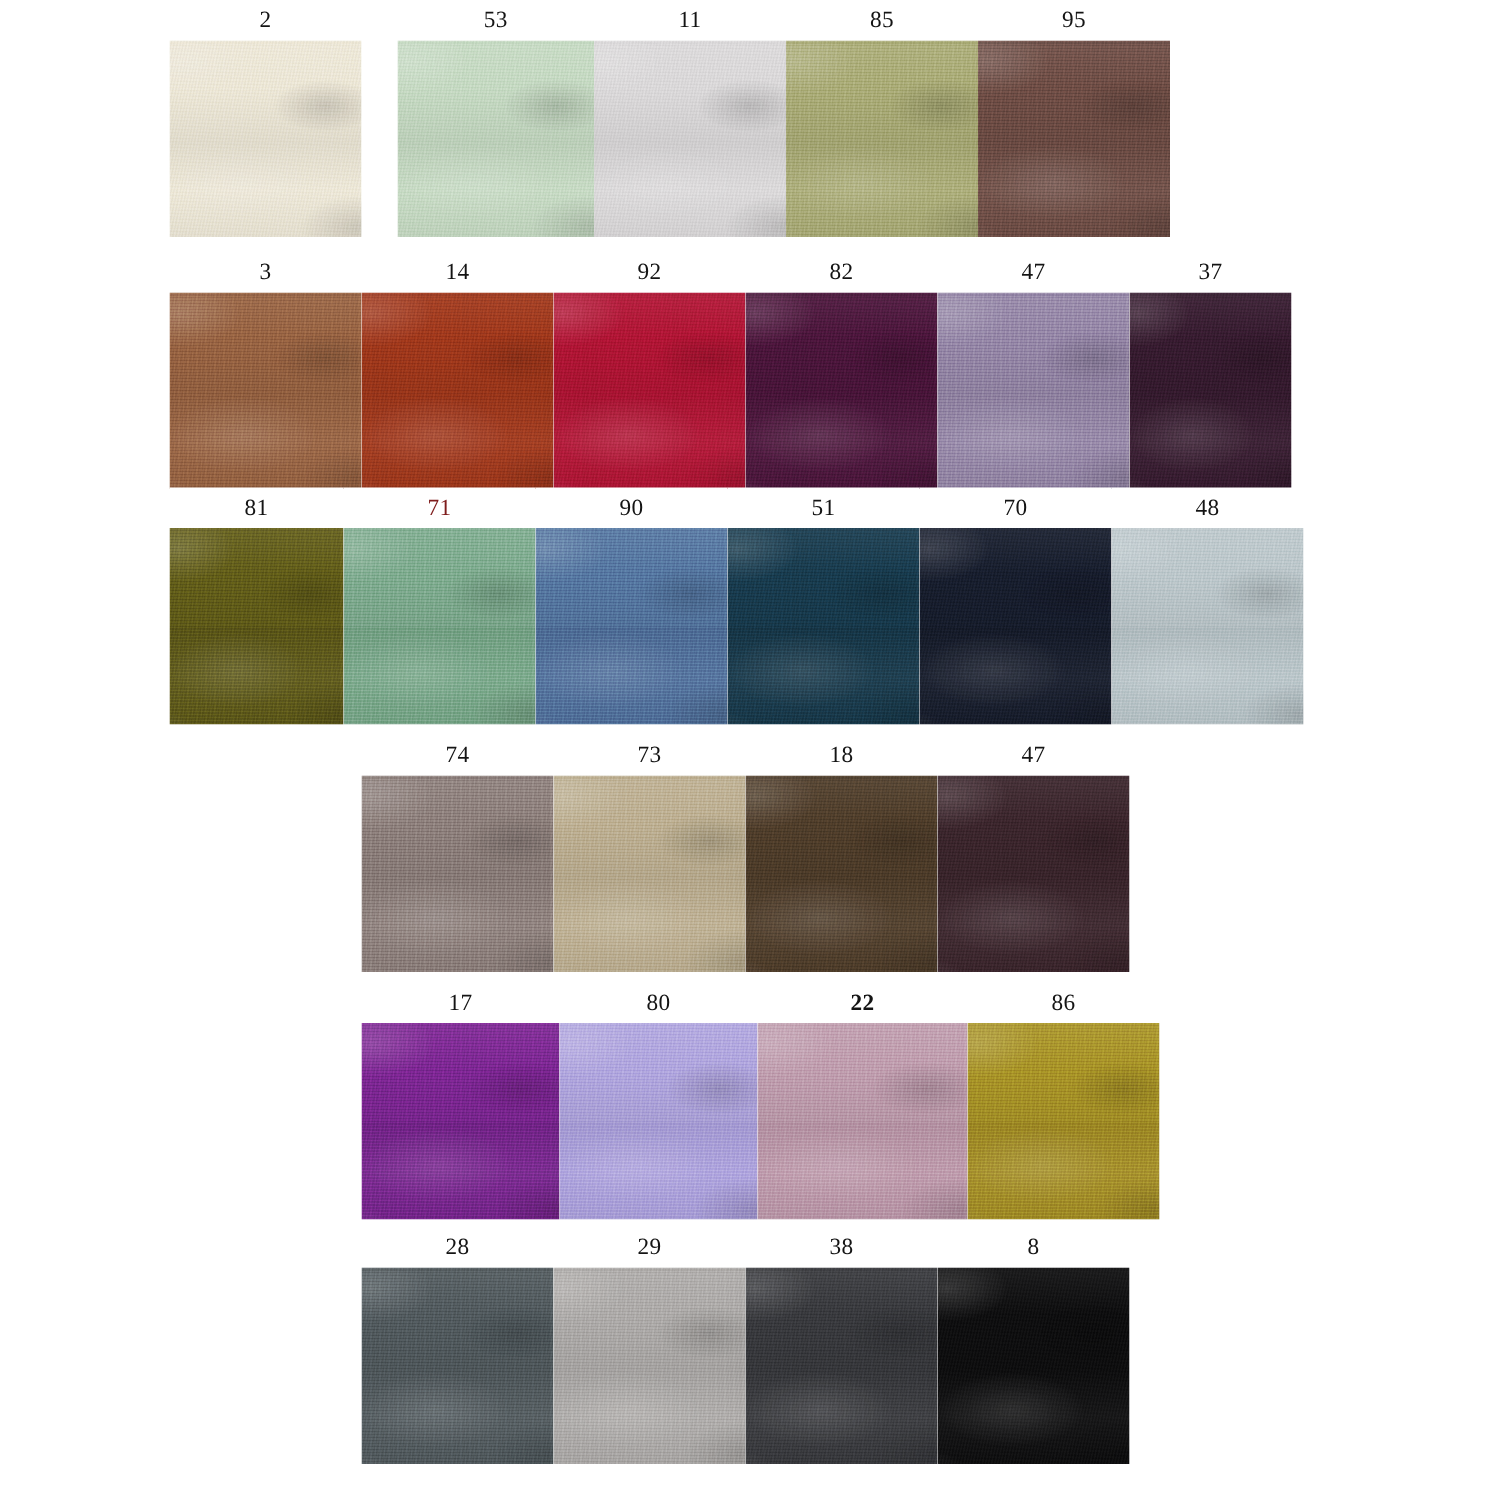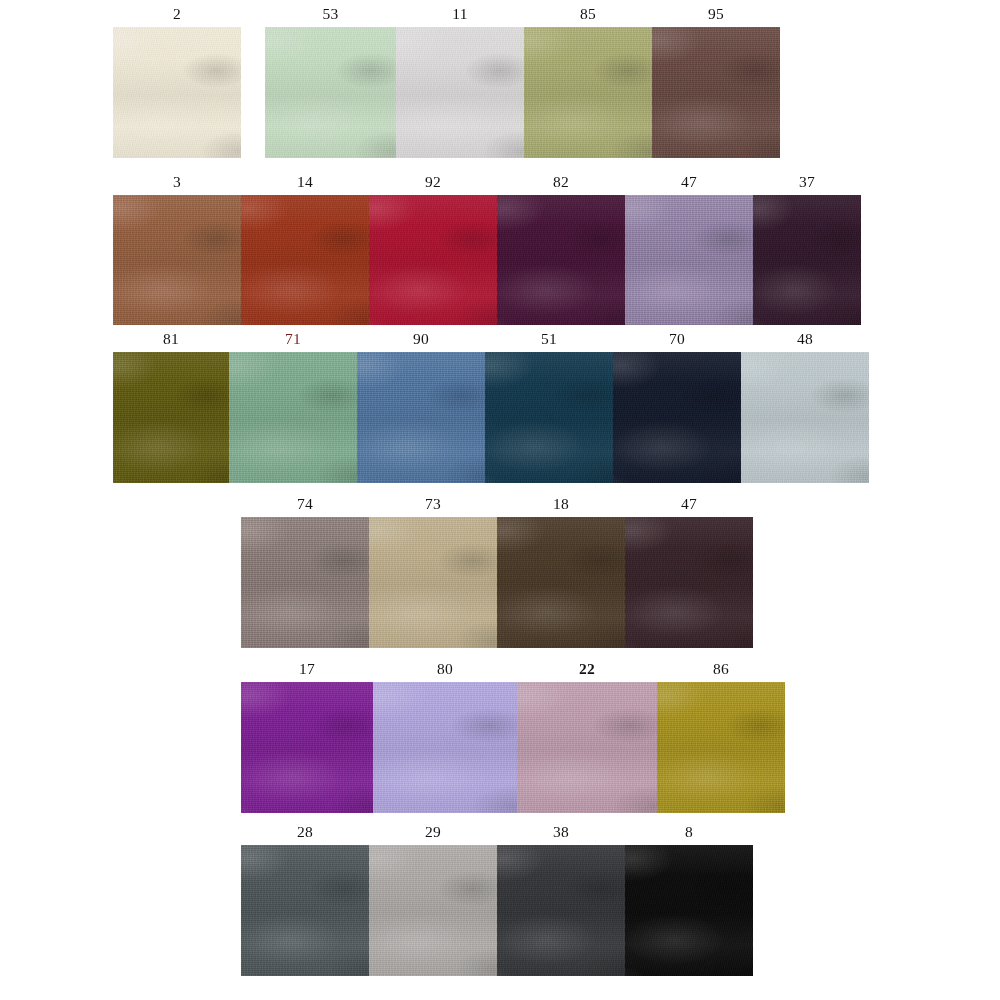--- a/index.html
+++ b/index.html
@@ -348,21 +348,21 @@
       <div class="swatch-cell" style="width: 132px;">
         <div class="swatch-label" style="height: 27px; line-height: 27px; color: rgb(20, 20, 20);">17</div>
         <div class="swatch-patch" title="violet-purple" style="height: 131px;">
           <div class="patch-base" style="background: rgb(122, 35, 145);"></div>
           <div class="patch-mottle"></div>
           <div class="patch-weave"></div>
           <div class="patch-grain"></div>
           <div class="patch-sheen"></div>
         </div>
       </div>
-      <div class="swatch-cell" style="width: 144px;">
+      <div class="swatch-cell" style="width: 132px;">
         <div class="swatch-label" style="height: 27px; line-height: 27px; color: rgb(20, 20, 20);">80</div>
         <div class="swatch-patch" title="pale-lilac" style="height: 131px;">
           <div class="patch-base" style="background: rgb(176, 165, 224);"></div>
           <div class="patch-mottle"></div>
           <div class="patch-weave"></div>
           <div class="patch-grain"></div>
           <div class="patch-sheen"></div>
         </div>
       </div>
       <div class="swatch-cell" style="width: 140px; font-weight: bold;">

